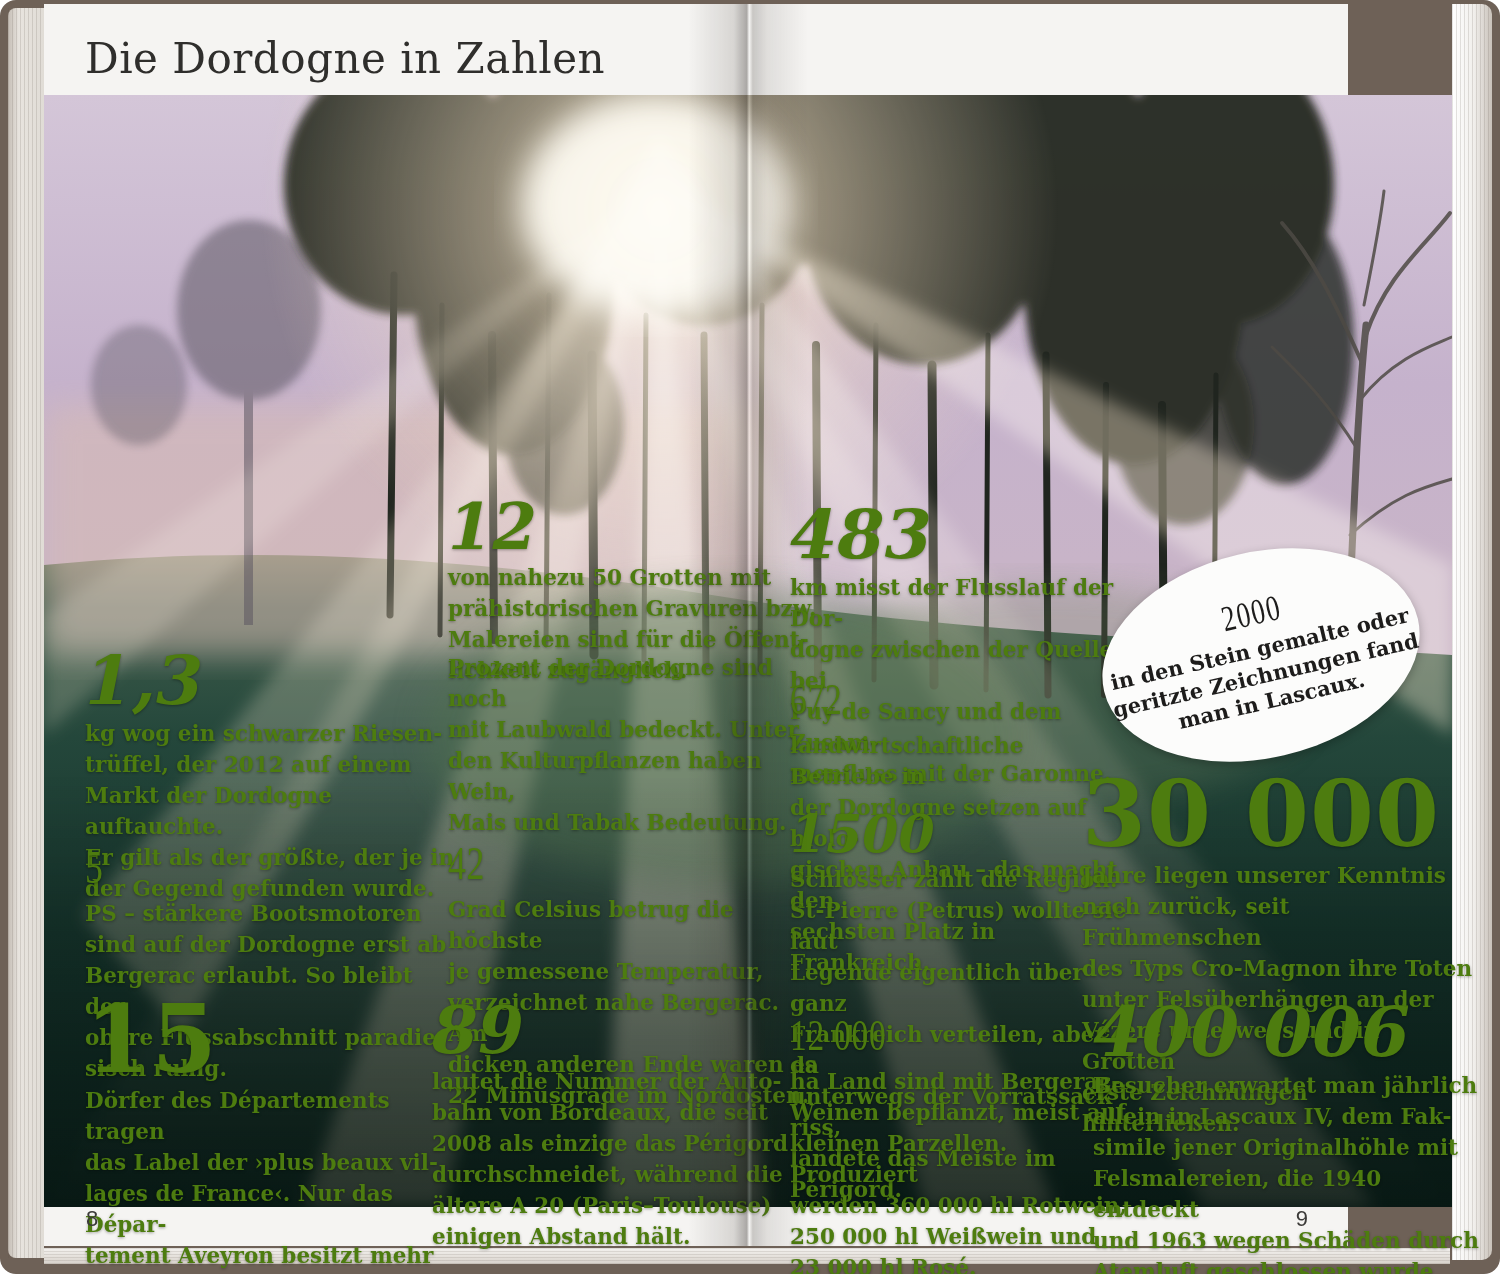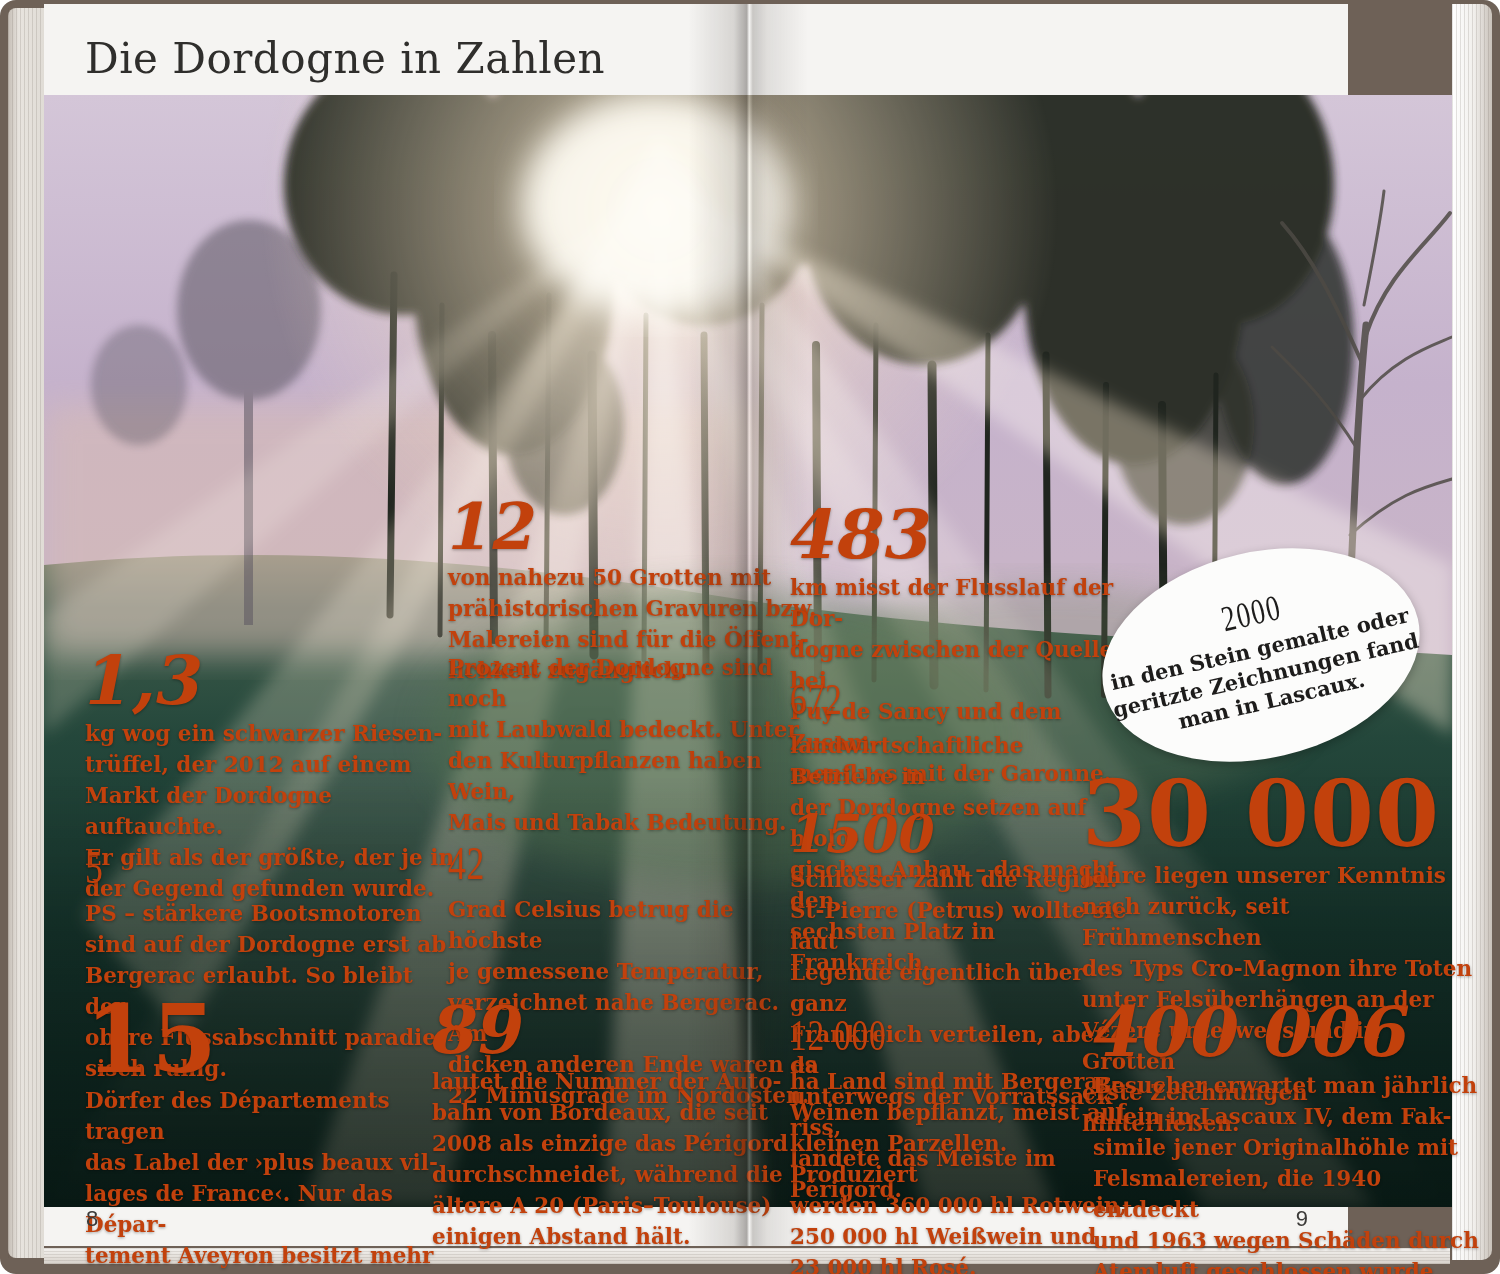--- a/index.html
+++ b/index.html
@@ -21,21 +21,21 @@
   .photo{position:absolute;left:0;top:91px;width:1408px;height:1112px;overflow:hidden;background:#2a3a32;}
   .photo svg{display:block;width:100%;height:100%;}
   .gutter{position:absolute;left:644px;top:0;width:120px;height:100%;pointer-events:none;
     background:linear-gradient(90deg,rgba(40,32,26,0) 0,rgba(40,32,26,.14) 38%,rgba(25,20,16,.34) 49%,rgba(255,255,255,.18) 51%,rgba(25,20,16,.20) 54%,rgba(40,32,26,.10) 66%,rgba(40,32,26,0) 100%);}
   
   .title{position:absolute;left:41px;top:30px;margin:0;font-size:42px;font-weight:500;line-height:1.2;
     color:#2f2e2c;font-family:"DejaVu Serif",serif;letter-spacing:.5px;}
   .folio{position:absolute;bottom:14px;font-family:"Liberation Sans",sans-serif;font-size:22px;color:#3c3b39;}
   .folio.l{left:42px;} .folio.r{right:40px;}
   
-  .stat{position:absolute;color:#c2410c;text-shadow:0 1px 3px rgba(0,0,0,.35);}
+  .stat{position:absolute;color:#4d7c0f;text-shadow:0 1px 3px rgba(0,0,0,.35);}
   .num{font-weight:bold;margin:0 0 8px 0;}
   .num-it{font-style:italic;line-height:.85;}
   .num-b{line-height:.8;letter-spacing:1px;}
   .num-th{font-family:"Liberation Serif",serif;font-weight:normal;line-height:.9;
     transform:scaleX(.76);transform-origin:left bottom;letter-spacing:1px;margin-bottom:10px;}
   .btxt{font-size:21.5px;line-height:31px;font-weight:bold;white-space:pre-line;width:370px;}
   .s1{left:41px;top:648px}  .s1 .num{font-size:68px}
   .s2{left:41px;top:842px}  .s2 .num{font-size:47px}
   .s3{left:41px;top:998px}  .s3 .num{font-size:94px}
   .s4{left:404px;top:496px} .s4 .num{font-size:64px}

